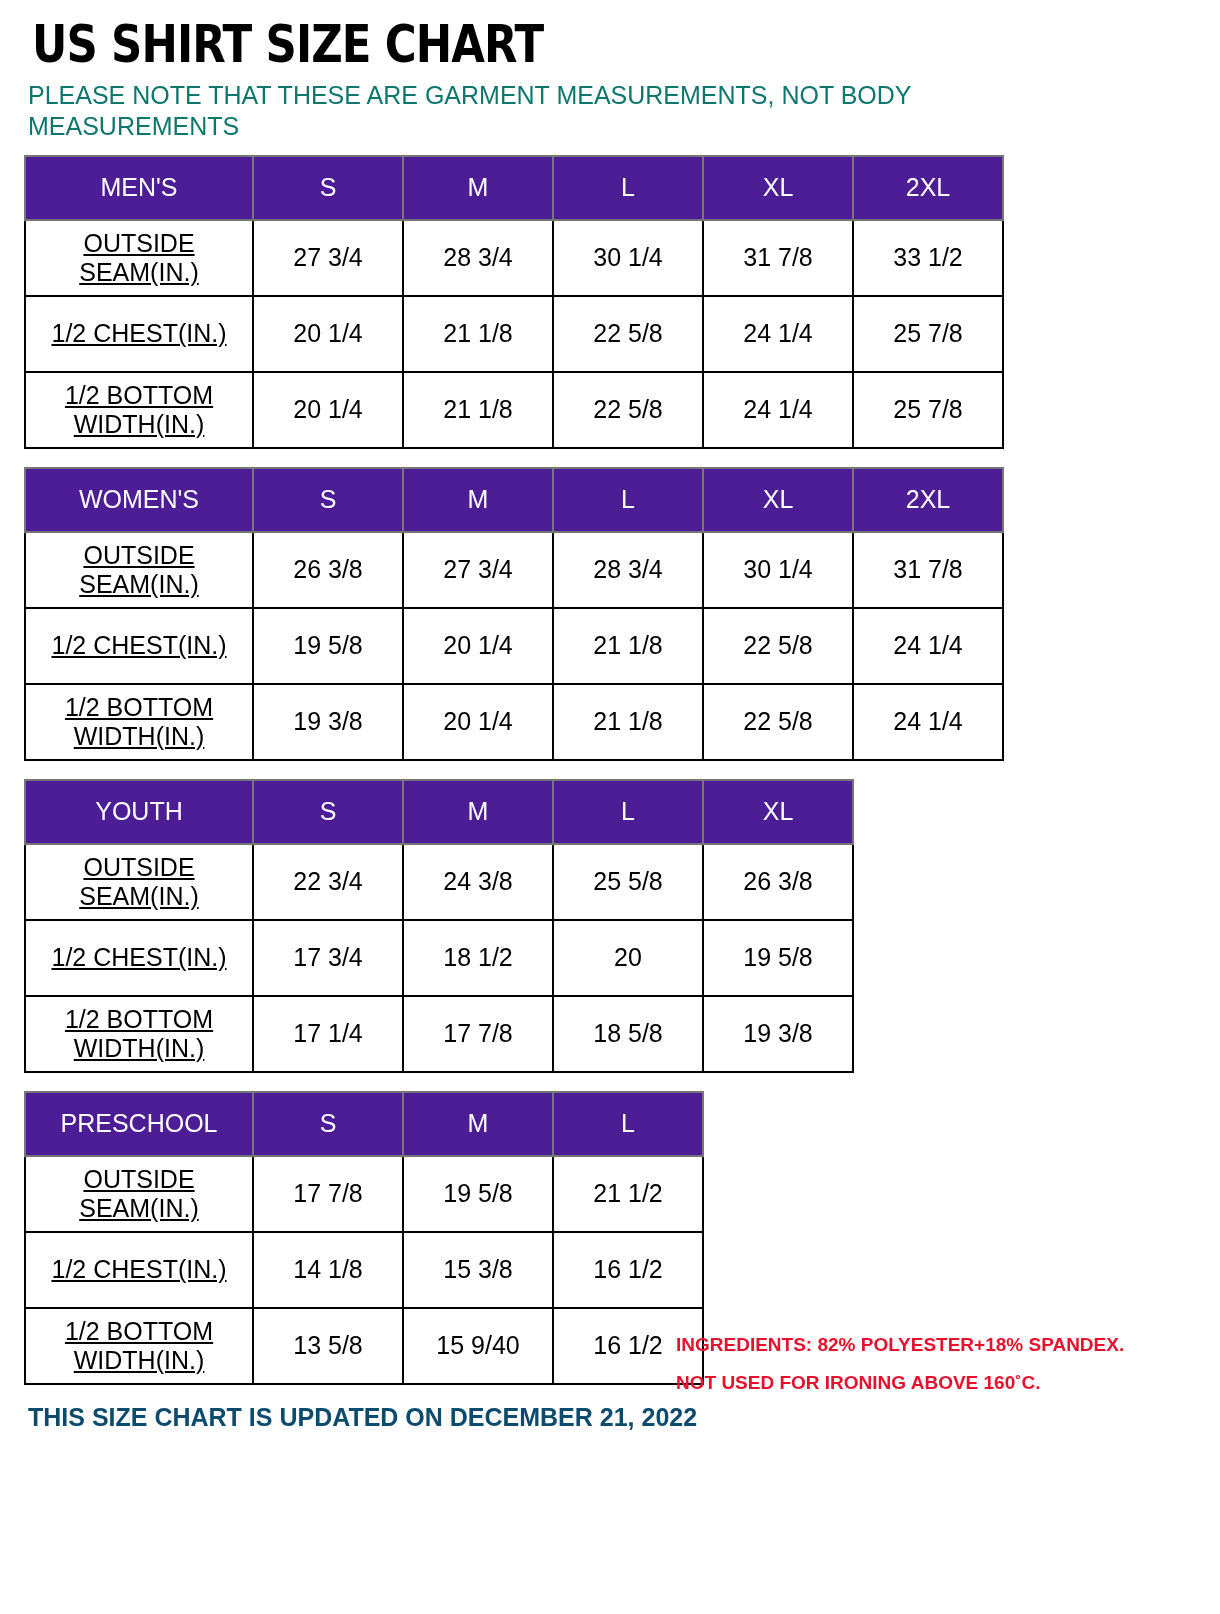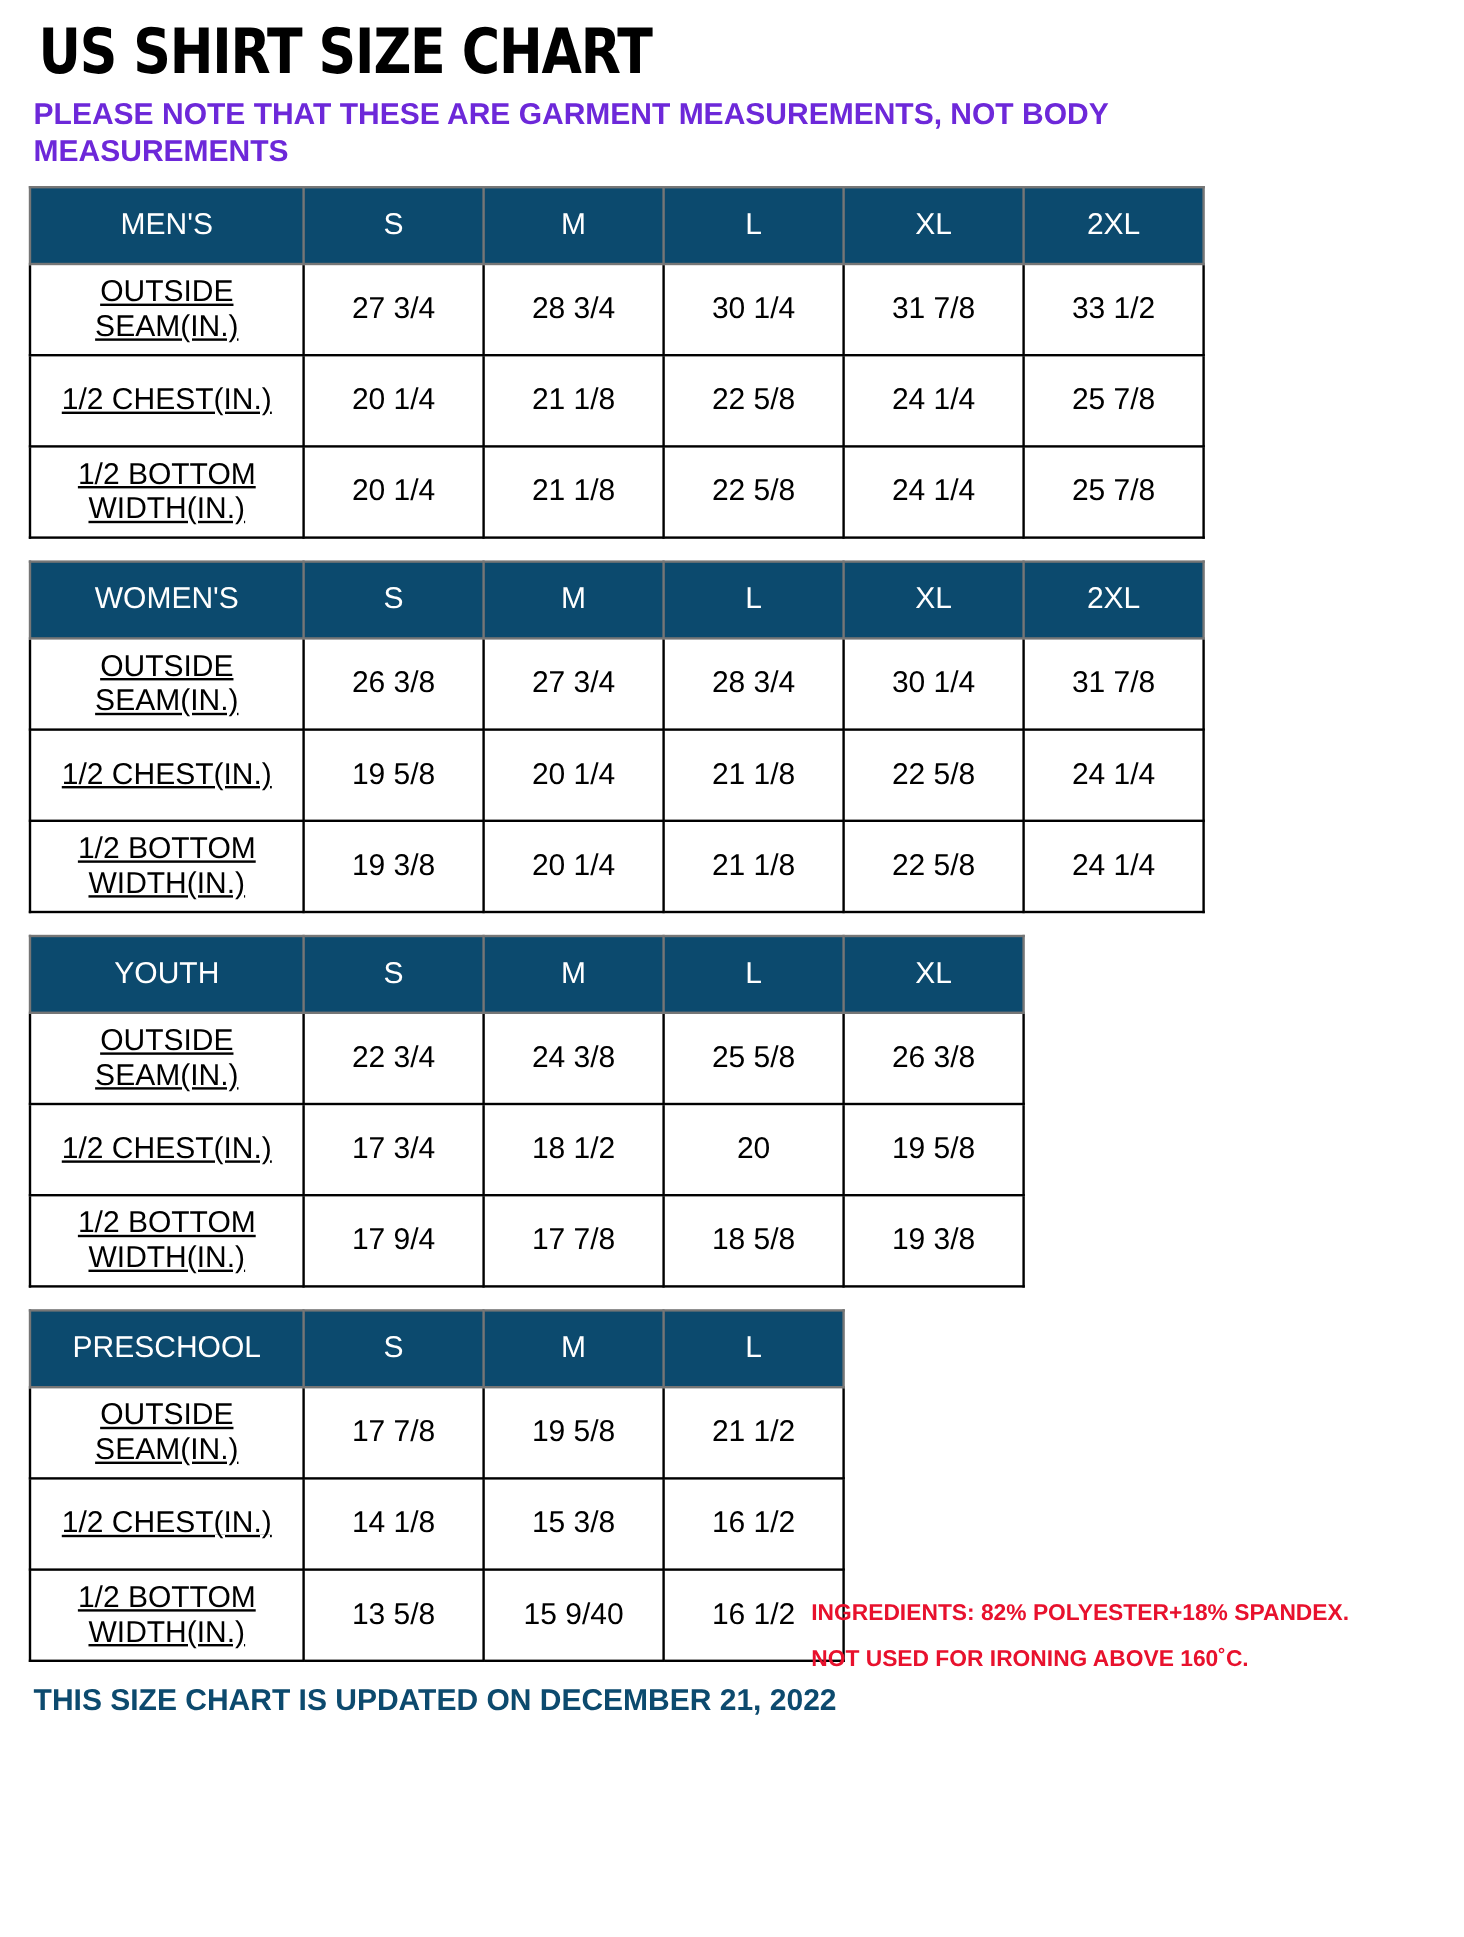--- a/index.html
+++ b/index.html
@@ -24,44 +24,43 @@
     font-size: 52px;
     font-weight: bold;
     letter-spacing: -1px;
     margin: 0 0 6px 8px;
     font-family: "DejaVu Sans", sans-serif;
     font-stretch: condensed;
     transform: scaleX(0.93);
     transform-origin: left center;
   }
   .note {
-    color: #6d28d9;
+    color: #0f766e;
     font-size: 25px;
     line-height: 1.22;
     margin: 0 0 14px 4px;
     max-width: 1080px;
-    font-weight: bold;
   }
   table.size-table {
     border-collapse: collapse;
     table-layout: fixed;
     margin-bottom: 18px;
   }
   table.size-table td {
     border: 2px solid #000000;
     text-align: center;
     vertical-align: middle;
     font-size: 25px;
     height: 76px;
     padding: 2px 4px;
     box-sizing: border-box;
     line-height: 1.18;
   }
   table.size-table tr.head td {
-    background: #0c4a6e;
+    background: #4c1d95;
     color: #ffffff;
     border-color: #767676;
     height: 64px;
     font-size: 25px;
   }
   td.label-cell {
     font-size: 25px;
     text-decoration: underline;
   }
   .col-label { width: 228px; }
@@ -209,21 +208,21 @@
         </tr>
         <tr>
           <td class="label-cell">1/2 CHEST(IN.)</td>
           <td>17 3/4</td>
           <td>18 1/2</td>
           <td>20</td>
           <td>19 5/8</td>
         </tr>
         <tr>
           <td class="label-cell">1/2 BOTTOM WIDTH(IN.)</td>
-          <td>17 9/4</td>
+          <td>17 1/4</td>
           <td>17 7/8</td>
           <td>18 5/8</td>
           <td>19 3/8</td>
         </tr>
       </tbody>
     </table>
 
     <table class="size-table">
       <colgroup>
         <col class="col-label">

